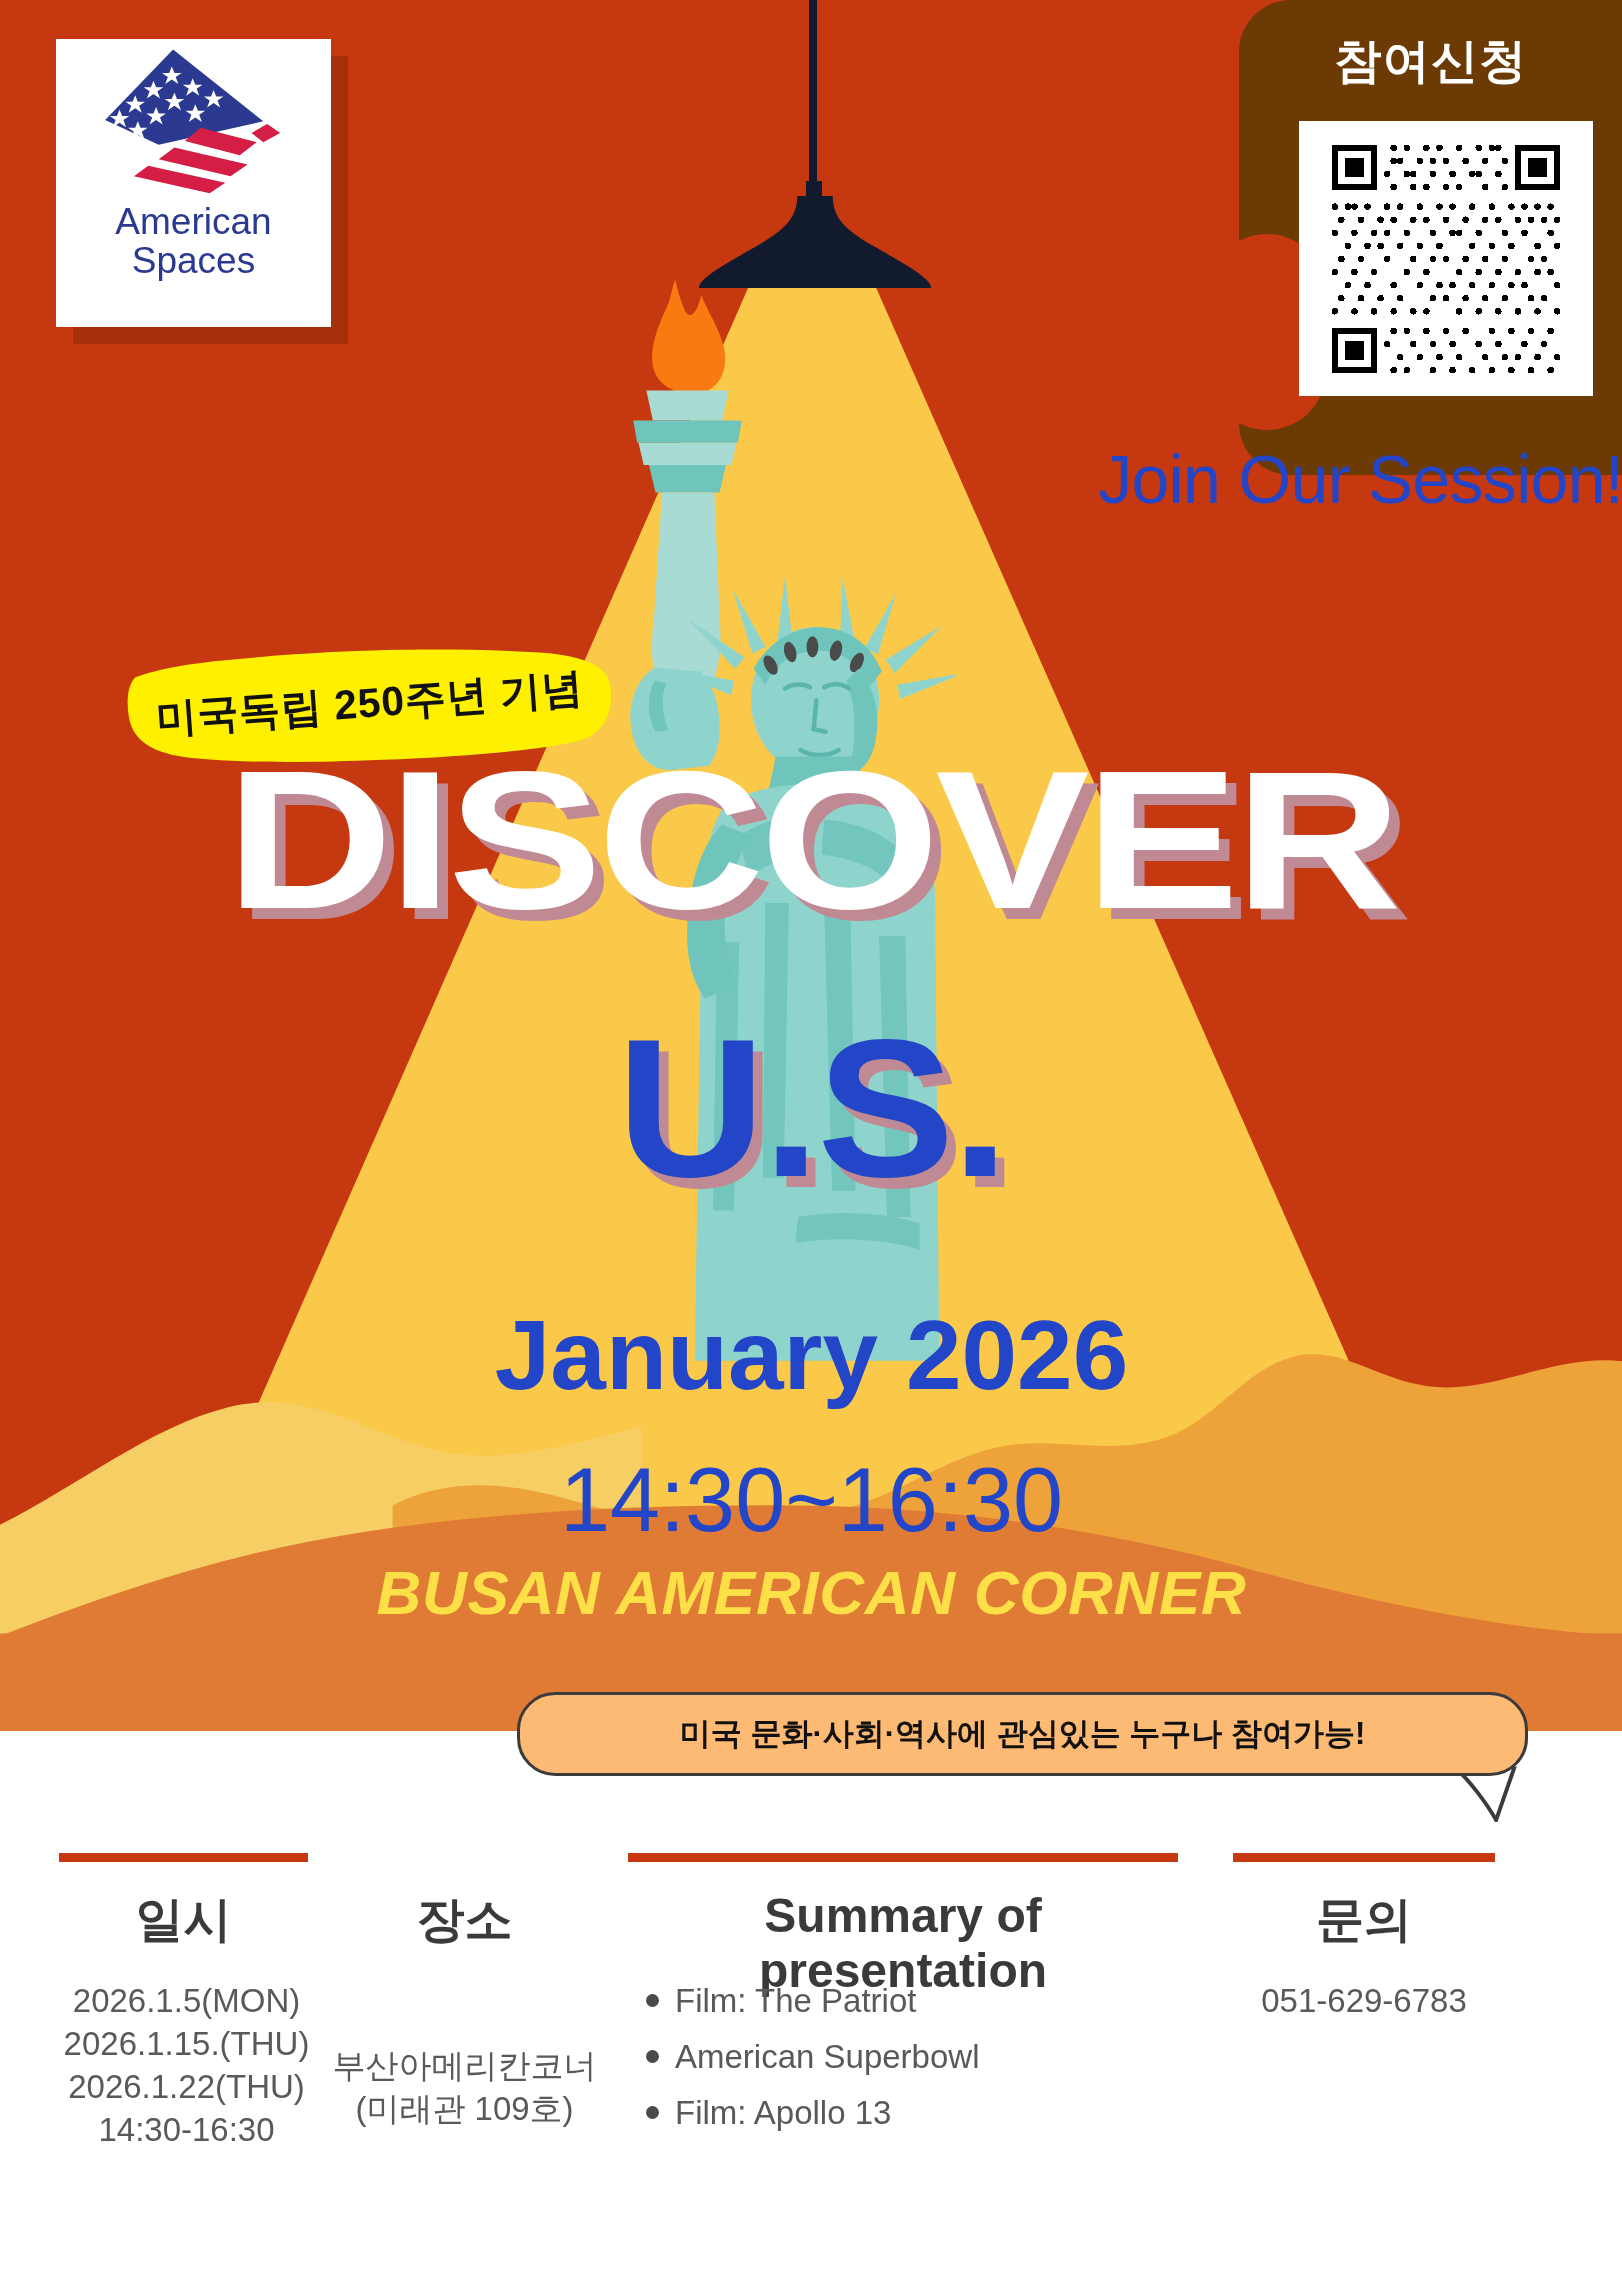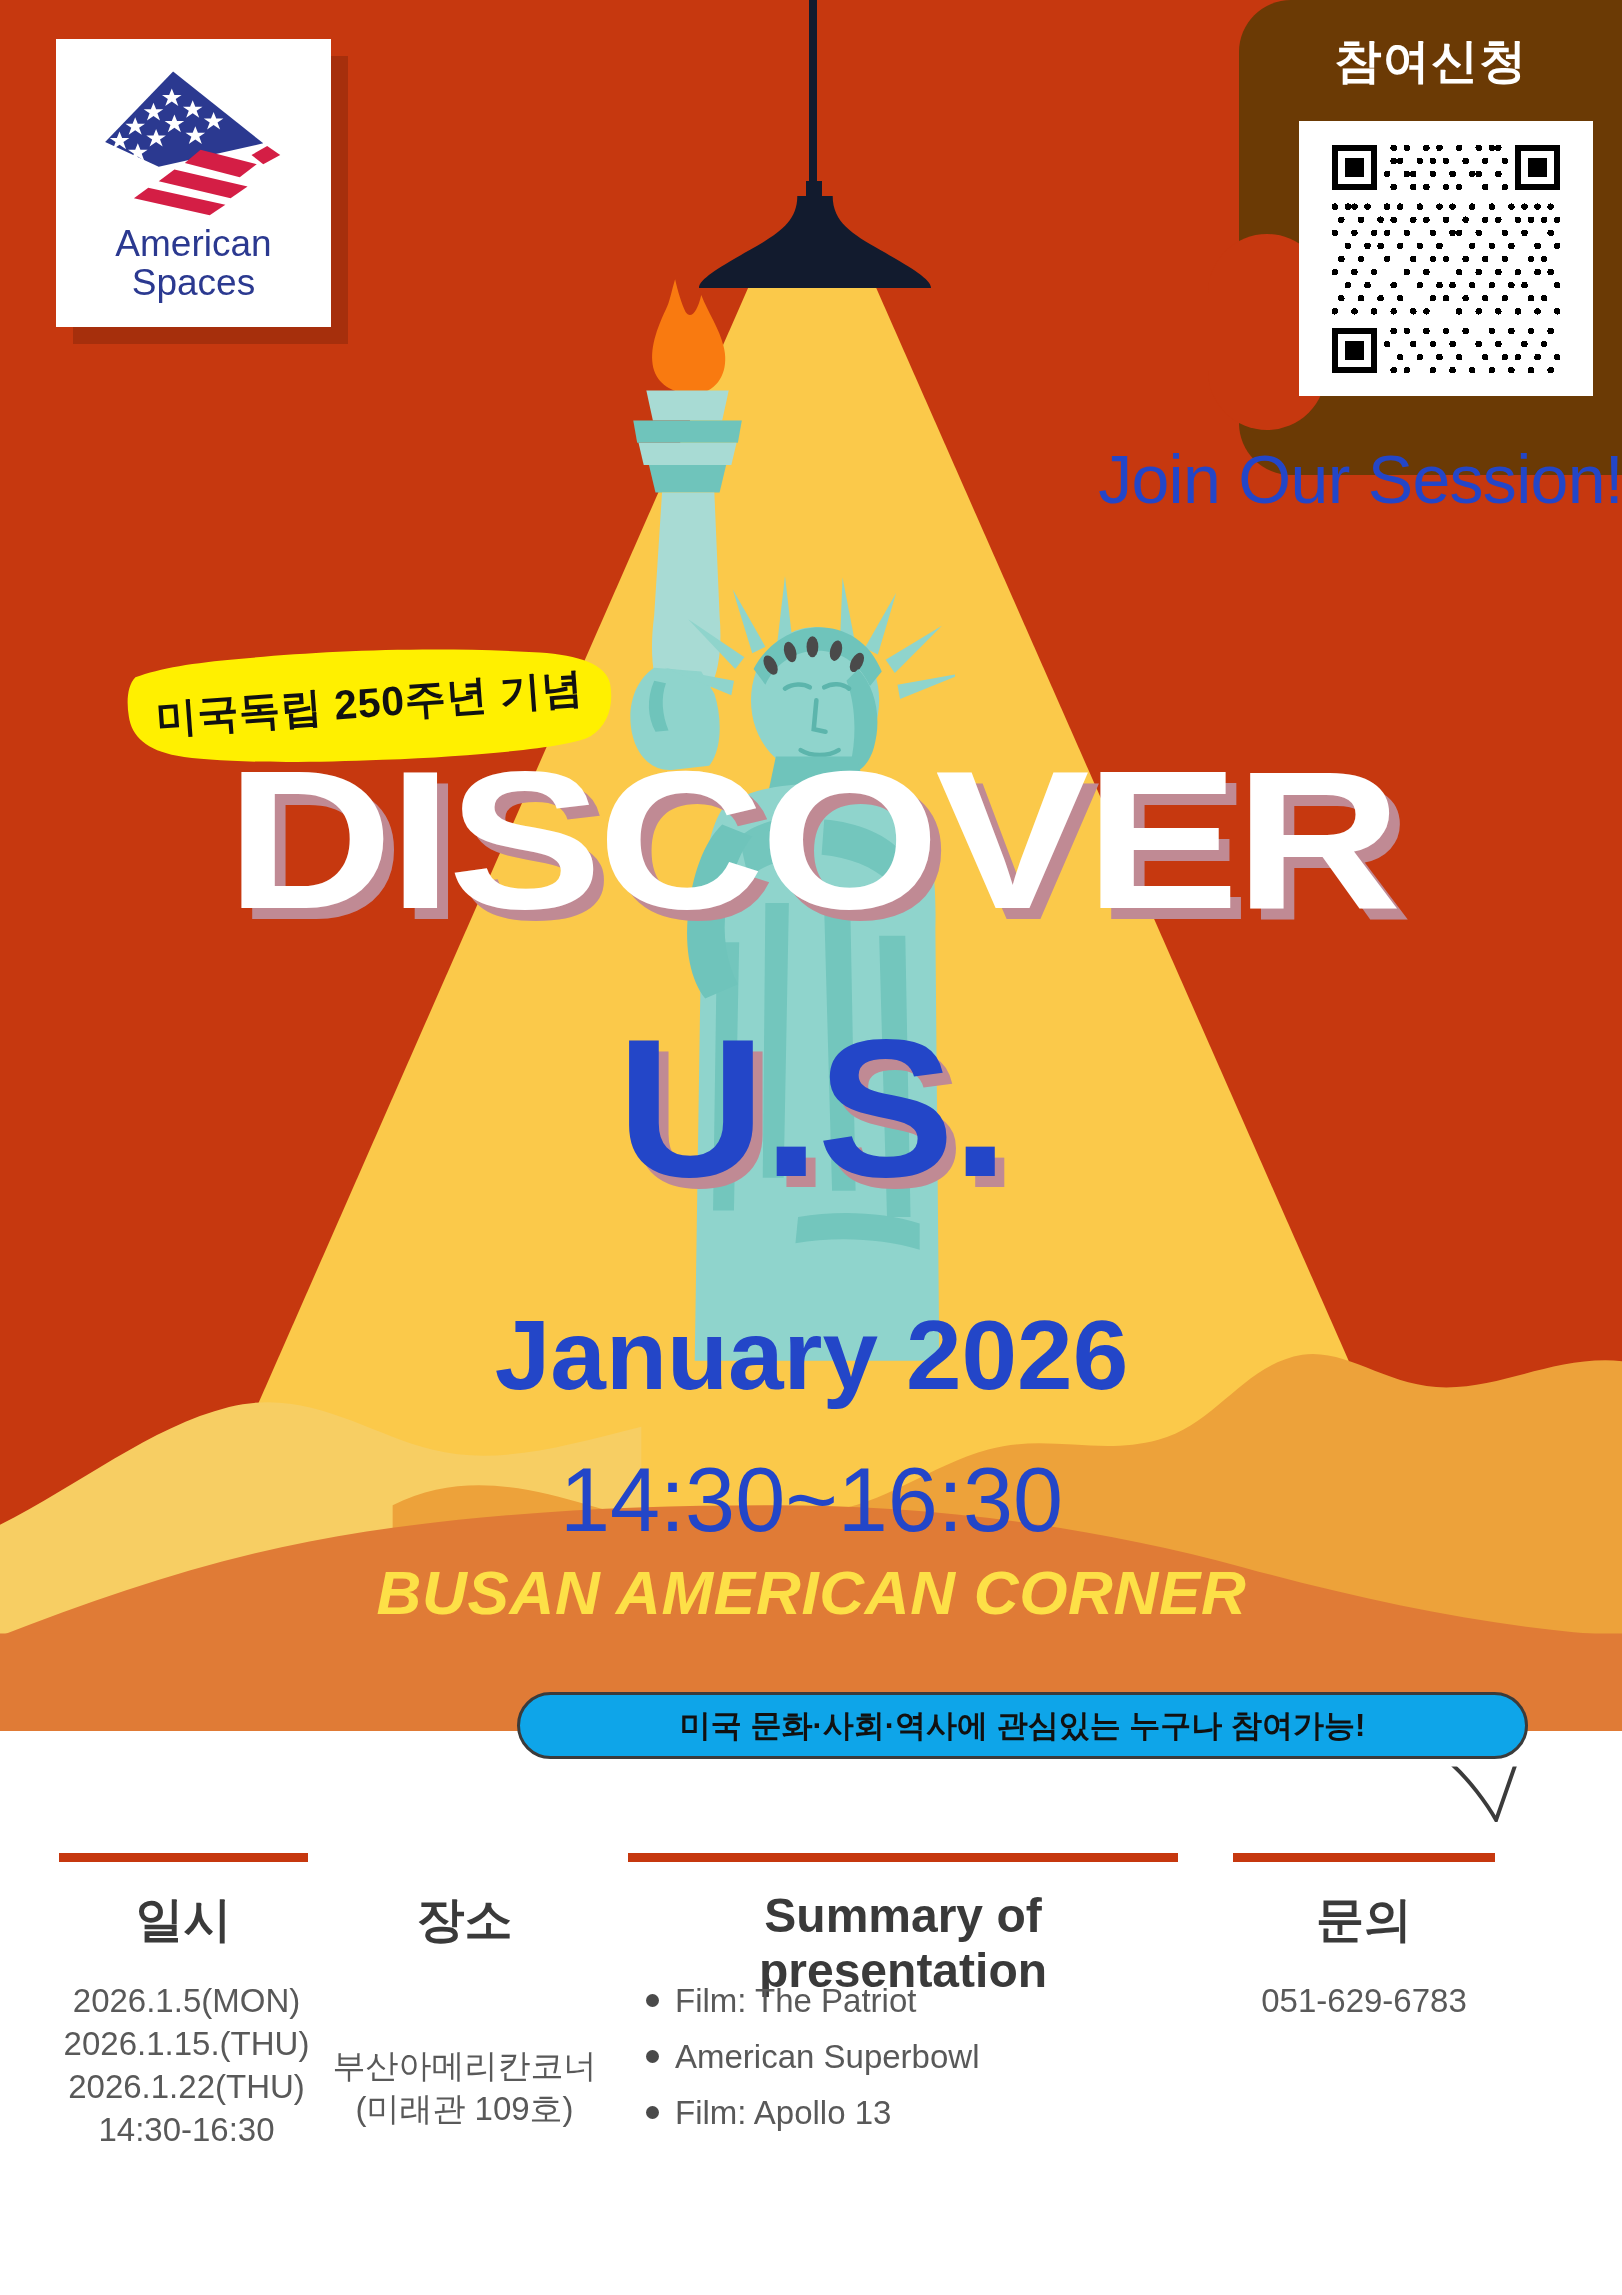--- a/index.html
+++ b/index.html
@@ -35,21 +35,21 @@
 
   
   .statue{position:absolute;left:458px;top:249px;width:497px;height:1112px;}
 
   
   .logo-card{
     position:absolute;left:56px;top:39px;width:275px;height:288px;
     background:#ffffff;
     box-shadow:17px 17px 0 rgba(0,0,0,0.16);
     display:flex;flex-direction:column;align-items:center;justify-content:flex-start;
-    padding-top:27px;box-sizing:border-box;
+    padding-top:5px;box-sizing:border-box;
   }
   .logo-flag{width:196px;height:154px;}
   .logo-text{
     color:#2B3990;font-weight:400;font-size:37px;line-height:1.05;text-align:center;
     margin-top:5.2px;font-family:"Liberation Sans", sans-serif;
   }
 
   
   .qr-panel{
     position:absolute;left:1239px;top:0px;width:384px;height:475px;
@@ -120,22 +120,22 @@
   }
   .venue{
     position:absolute;left:0;top:1557px;width:1623px;text-align:center;
     font-size:62px;font-weight:bold;font-style:italic;color:#fde047;
     font-family:"Liberation Sans Narrow","Liberation Sans",sans-serif;
     letter-spacing:0.7px;
   }
 
   
   .bubble{
-    position:absolute;left:517px;top:1692px;width:1011px;height:67px;
-    background:#0ea5e9;border:3.9px solid #3B3B3B;border-radius:38px;
+    position:absolute;left:517px;top:1692px;width:1011px;height:84px;
+    background:#fdba74;border:3.9px solid #3B3B3B;border-radius:38px;
     display:flex;align-items:center;justify-content:center;
     box-sizing:border-box;z-index:5;
   }
   .bubble-text{
     color:#111;font-size:31px;font-weight:bold;letter-spacing:0px;
   }
   .bubble-tail{
     position:absolute;left:1449px;top:1760px;width:72px;height:62px;z-index:4;
   }
 

